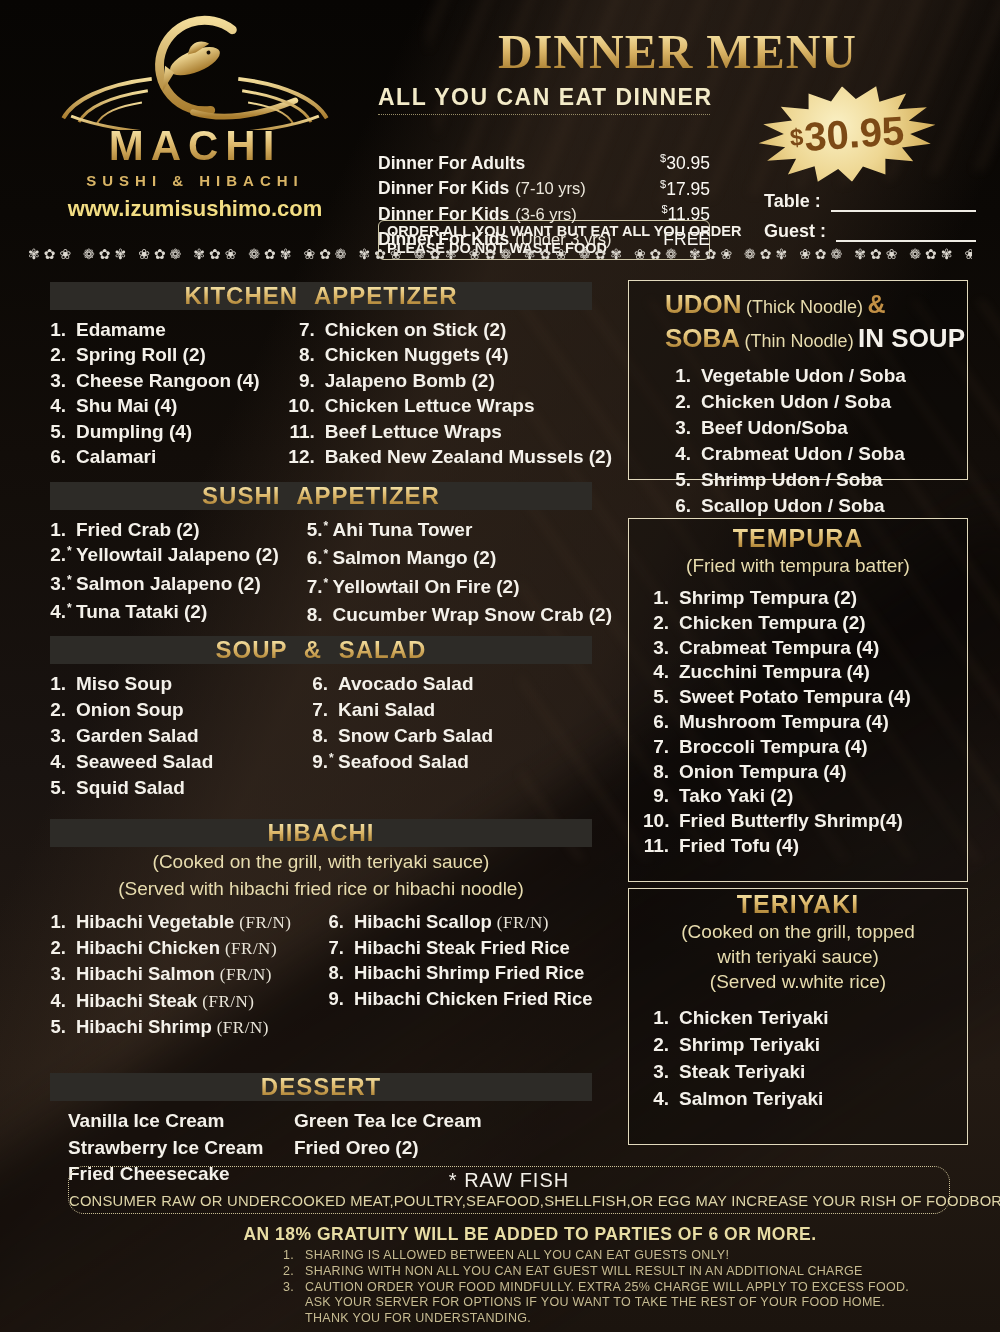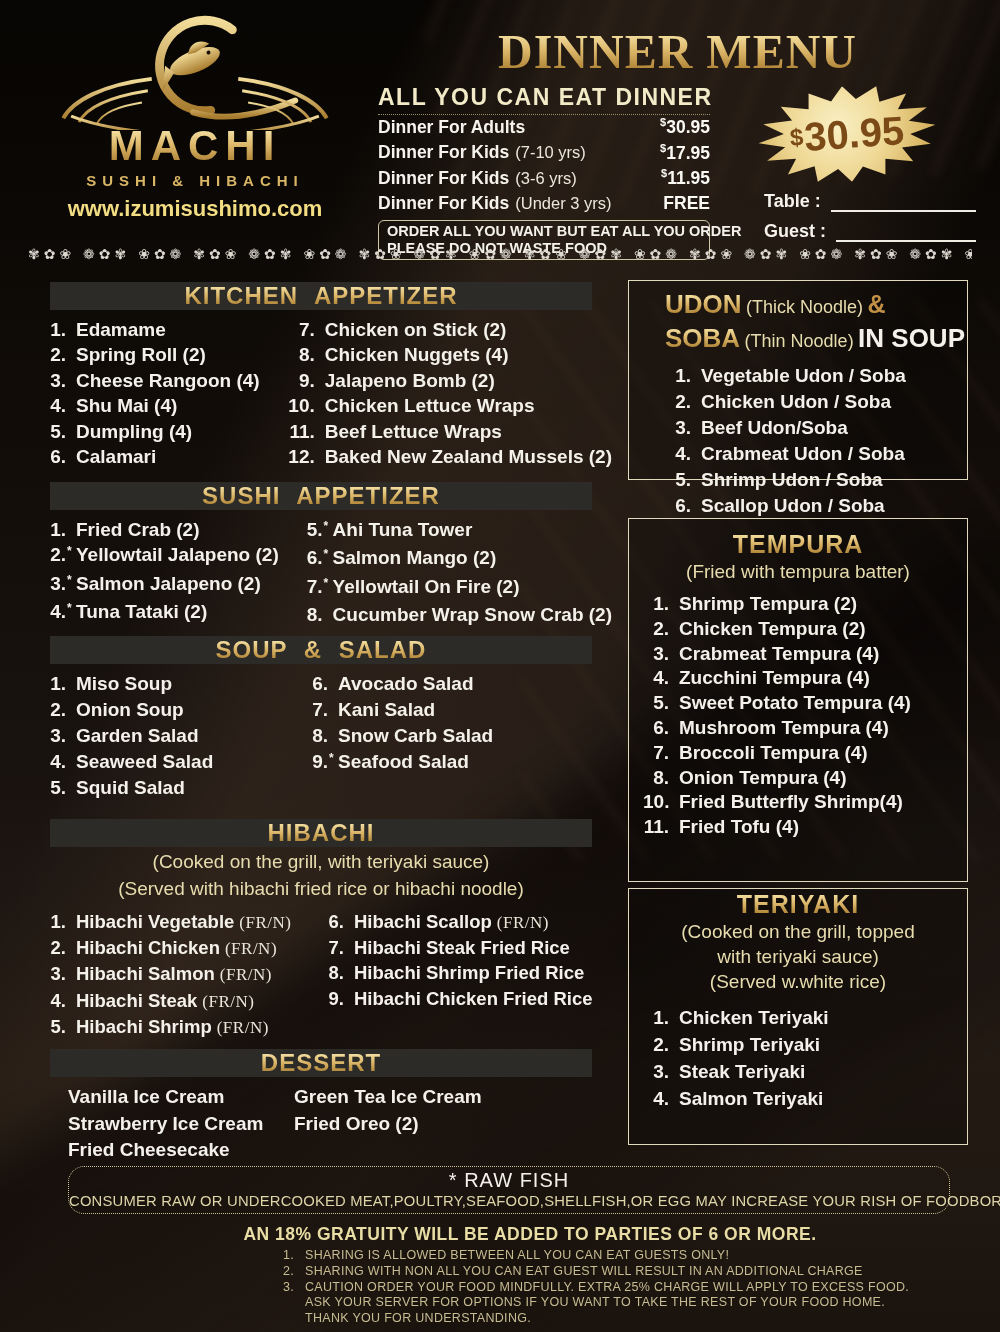--- a/index.html
+++ b/index.html
@@ -30,21 +30,21 @@
 
   .menu-title { position:absolute; left:498px; top:24px; font-family:"Liberation Serif", serif;
     font-size:48px; font-weight:bold; letter-spacing:1px; }
 
   .ayce { position:absolute; left:378px; top:84px; width:332px; }
   .ayce-head { font-size:23px; font-weight:bold; letter-spacing:1.5px; color:#f3ebc8;
     padding-bottom:3px; border-bottom:1px dotted #968c66; white-space:nowrap; }
   .prow { display:flex; align-items:baseline; height:24.5px; margin-top:1px; font-size:17.5px; white-space:nowrap; }
   .plabel { font-weight:bold; color:#f6f3ec; }
   .psub { margin-left:6px; color:#ece7db; font-size:16.5px; }
-  .pval { margin-left:auto; font-weight:bold; color:#fbf9f4; }
+  .pval { margin-left:auto; font-weight:normal; color:#fbf9f4;margin-top:36px; }
   .pval sup { font-size:11px; }
   .notice { margin-top:3px; border:1px solid #cfc8a8; border-radius:6px; padding:2px 8px; }
   .notice div { font-size:14.5px; font-weight:bold; color:#f4f1ea; line-height:17px; white-space:nowrap; }
 
   .badge { position:absolute; left:758px; top:86px; width:178px; height:96px; }
   .badge-star { position:absolute; inset:0; transform:rotate(-6deg);
     background:radial-gradient(circle at 45% 40%, #faf0c4 0%, #eed793 45%, #c99e43 100%);
     clip-path:polygon(100% 50%,85.3% 57%,96.2% 69.1%,79.9% 70%,85.4% 85.4%,70% 79.9%,69.1% 96.2%,57% 85.3%,50% 100%,43% 85.3%,30.9% 96.2%,30% 79.9%,14.6% 85.4%,20.1% 70%,3.8% 69.1%,14.7% 57%,0% 50%,14.7% 43%,3.8% 30.9%,20.1% 30%,14.6% 14.6%,30% 20.1%,30.9% 3.8%,43% 14.7%,50% 0%,57% 14.7%,69.1% 3.8%,70% 20.1%,85.4% 14.6%,79.9% 30%,96.2% 30.9%,85.3% 43%); }
   .badge-text { position:absolute; inset:0; display:flex; align-items:center; justify-content:center;
     font-weight:bold; font-size:40px; color:#7c4a16; transform:rotate(-4deg); }
@@ -64,33 +64,33 @@
   .cols { display:flex; padding-left:8px; margin-top:7px; }
   .c1 { width:262px; }
   .mi { white-space:nowrap; font-weight:bold; color:#f4f1ea; font-size:19px; line-height:25.4px; }
   .num { display:inline-block; width:28px; text-align:right; }
   .star { display:inline-block; width:0; overflow:visible; font-size:12px; transform:translate(1px,-6px); }
   .txt { margin-left:10px; }
   .suf { font-family:"Liberation Serif", serif; font-weight:normal; font-size:17px; color:#eae6da; margin-left:5px; letter-spacing:.5px;margin-top:28px; }
   .plain .txt { margin-left:0; }
 
   #sec-kitchen { top:282px; } #sec-sushi { top:482px; } #sec-soup { top:636px; }
-  #sec-hibachi { top:819px; } #sec-dessert { top:1049px; }
+  #sec-hibachi { top:819px; } #sec-dessert { top:1073px; }
   #sec-soup .mi { line-height:26px; }
   #sec-hibachi .mi { line-height:25.2px; font-size:18.5px; }
   #sec-hibachi .c1 { width:278px; }
   #sec-dessert .mi { line-height:26.5px; }
   #sec-dessert .c1 { width:256px; padding-left:30px; }
   .subl { text-align:center; font-size:19px; line-height:25px; color:#e7dcae; margin-top:2px; }
   #sec-hibachi .cols { margin-top:8px; }
 
   
   .rbox { position:absolute; left:628px; width:340px; border:1px solid #e2dabd; background:rgba(5,3,2,.25); }
   .box-udon { top:280px; height:200px; padding:8px 0 0 36px; }
-  .box-tempura { top:518px; height:364px; padding-top:10px; }
+  .box-tempura { top:518px; height:364px; padding-top:4px; }
   .box-teriyaki { top:888px; height:257px; }
   .u-line { line-height:30px; white-space:nowrap; }
   .u-gold { font-size:26px; font-weight:bold; }
   .u-paren { font-size:18px; color:#e7dcae; }
   .u-amp { font-size:25px; font-weight:bold; color:#c29045; }
   .u-tail { font-size:26px; font-weight:bold; color:#f4f1ea; }
   .rt { text-align:center; font-size:25px; font-weight:bold; letter-spacing:1px; line-height:30px; }
   .rsub { text-align:center; font-size:19px; line-height:25px; color:#e7dcae; }
   .ritems { margin-top:6px; padding-left:14px; }
   .rbox .num { width:26px; }
@@ -319,20 +319,21 @@
     <div class="rsub">(Fried with tempura batter)</div>
     <div class="ritems">
         <div class="mi"><span class="num">1.</span><span class="star"></span><span class="txt">Shrimp Tempura (2)</span></div>
         <div class="mi"><span class="num">2.</span><span class="star"></span><span class="txt">Chicken Tempura (2)</span></div>
         <div class="mi"><span class="num">3.</span><span class="star"></span><span class="txt">Crabmeat Tempura (4)</span></div>
         <div class="mi"><span class="num">4.</span><span class="star"></span><span class="txt">Zucchini Tempura (4)</span></div>
         <div class="mi"><span class="num">5.</span><span class="star"></span><span class="txt">Sweet Potato Tempura (4)</span></div>
         <div class="mi"><span class="num">6.</span><span class="star"></span><span class="txt">Mushroom Tempura (4)</span></div>
         <div class="mi"><span class="num">7.</span><span class="star"></span><span class="txt">Broccoli Tempura (4)</span></div>
         <div class="mi"><span class="num">8.</span><span class="star"></span><span class="txt">Onion Tempura (4)</span></div>
+        <div class="mi"><span class="num">9.</span><span class="star"></span><span class="txt">Tako Yaki (2)</span></div>
         <div class="mi"><span class="num">10.</span><span class="star"></span><span class="txt">Fried Butterfly Shrimp(4)</span></div>
         <div class="mi"><span class="num">11.</span><span class="star"></span><span class="txt">Fried Tofu (4)</span></div>
       </div>
   </div>
 
   <div class="rbox box-teriyaki">
     <div class="rt"><span class="gt">TERIYAKI</span></div>
     <div class="rsub">(Cooked on the grill, topped</div>
     <div class="rsub">with teriyaki sauce)</div>
     <div class="rsub">(Served w.white rice)</div>

